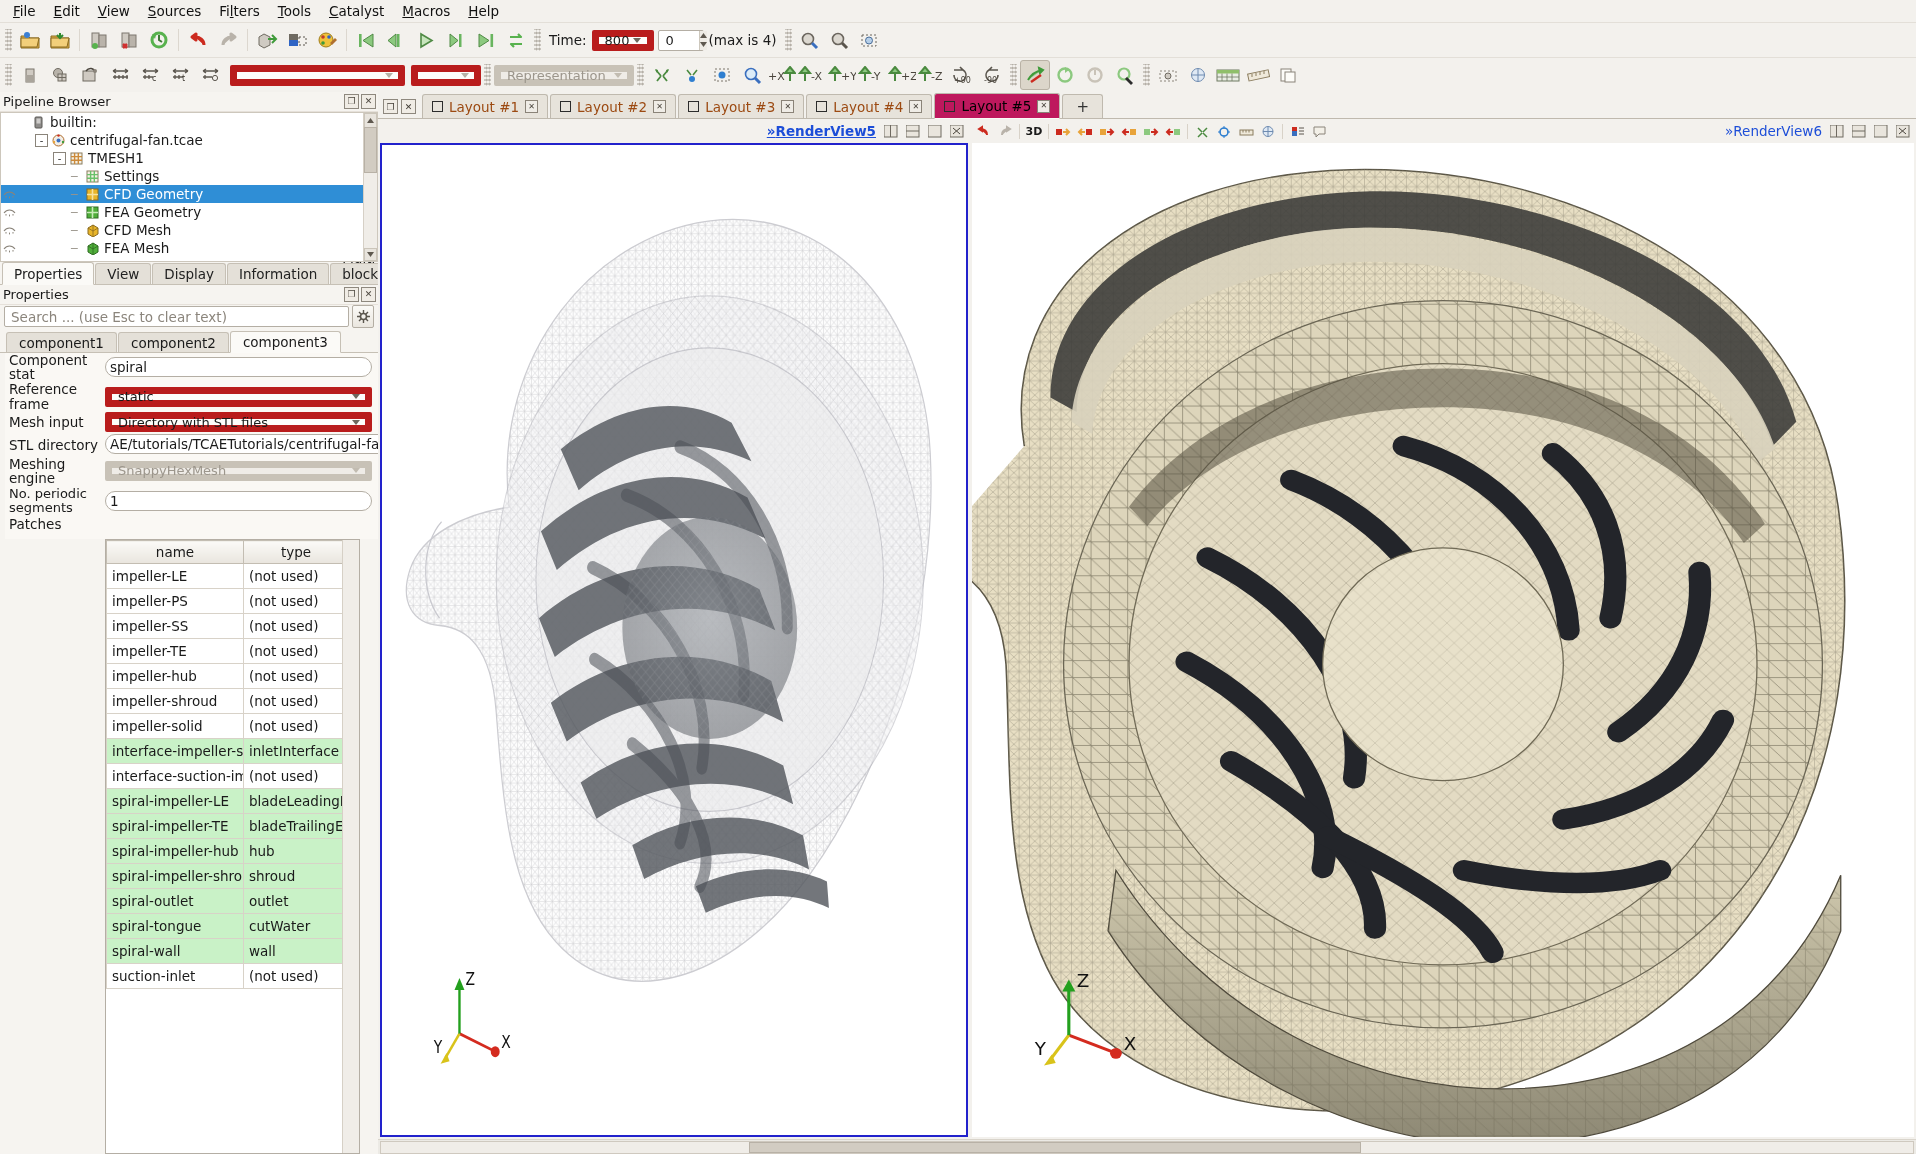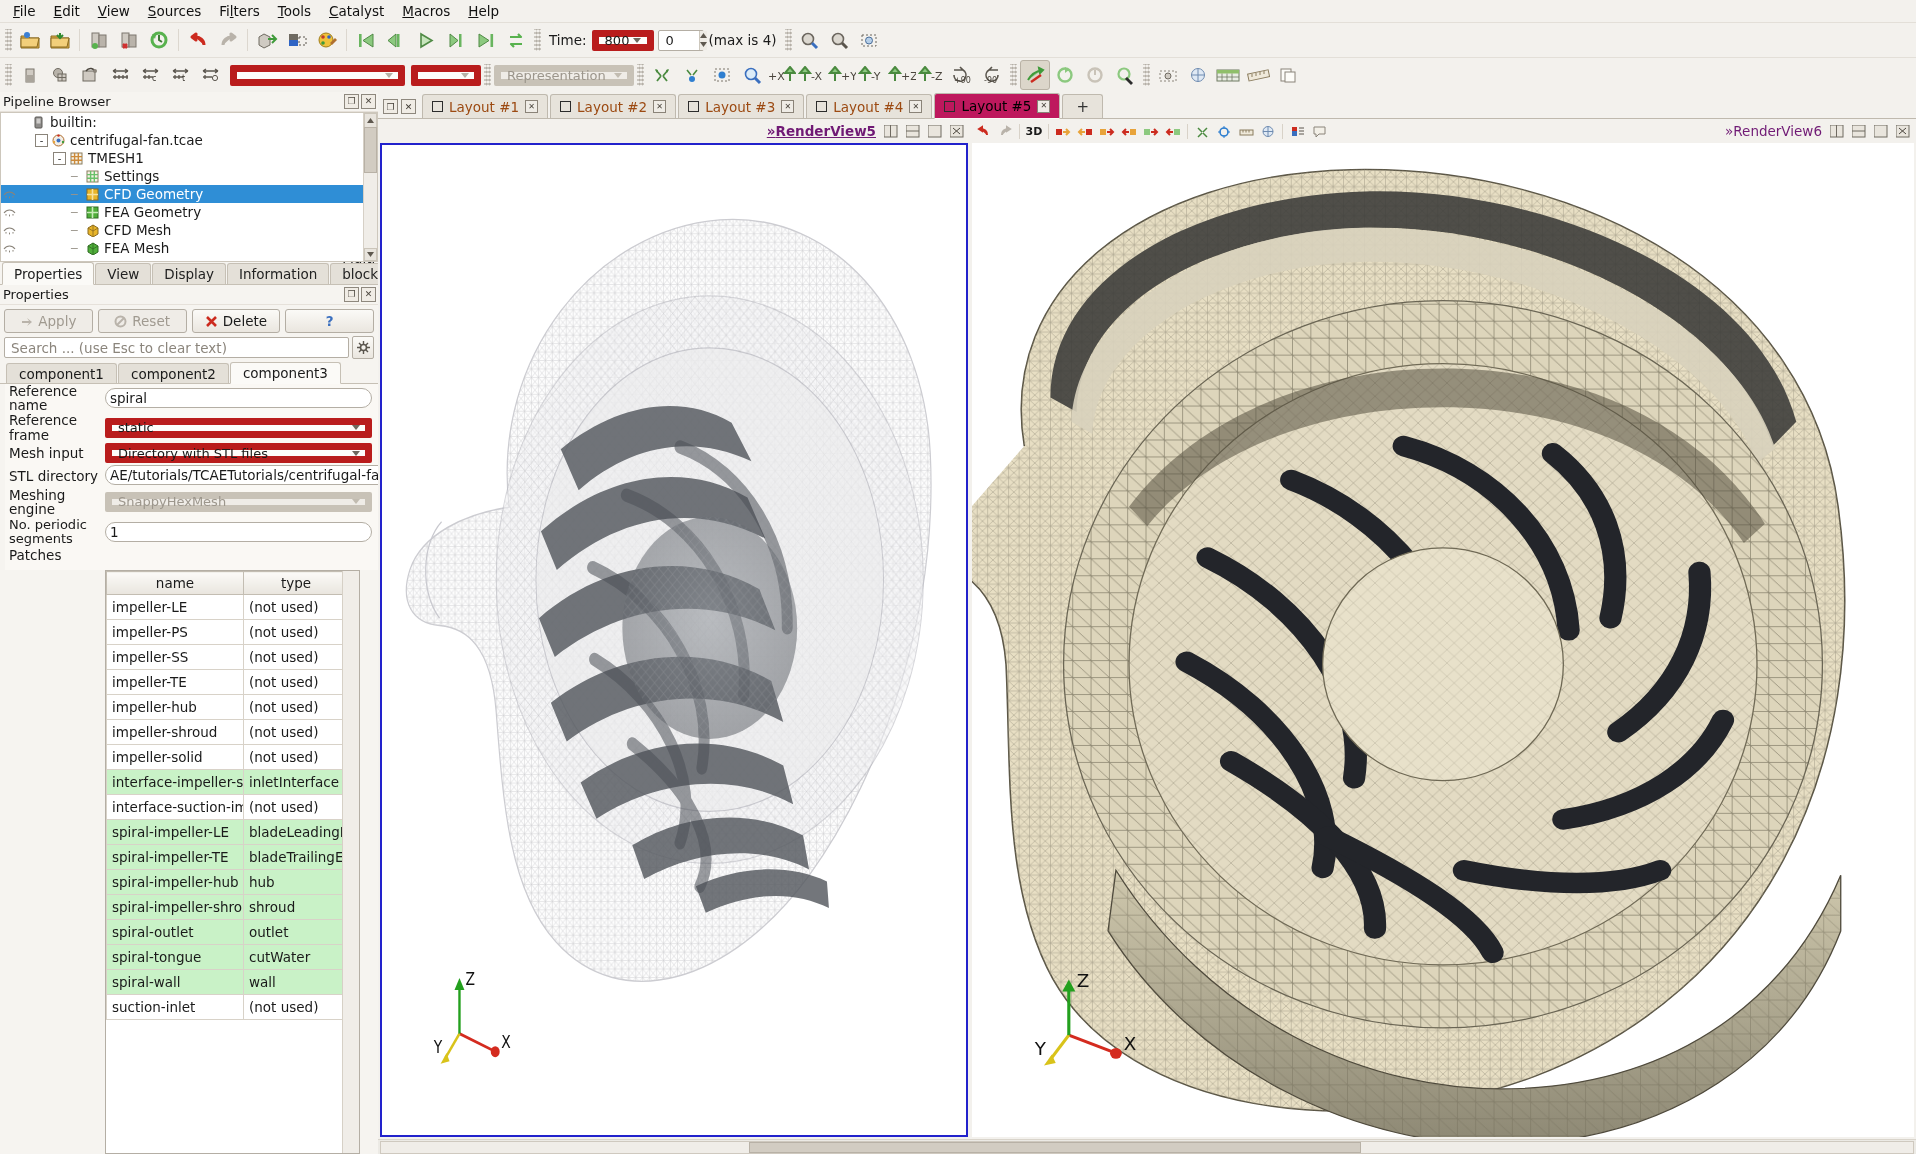--- a/index.html
+++ b/index.html
@@ -118,21 +118,21 @@
   .ltab .sq{width:9px;height:9px;border:1.6px solid #2c2c2c;}
   .ltab .x{width:11px;height:11px;border:1px solid #8a8378;display:flex;align-items:center;justify-content:center;font-size:8px;line-height:1;color:#4b463e;background:#efece6;}
   .plus-tab{height:23px;display:flex;align-items:center;padding:0 13px;font-size:15px;border:1px solid #bfb9ae;border-bottom:none;
             background:#e7e3db;border-radius:3px 3px 0 0;color:#333;}
 
   
   .views{flex:1;display:flex;min-height:0;background:#f3f1ed;}
   .viewcol{flex:1;display:flex;flex-direction:column;min-width:0;}
   .viewcol.left{flex:0 0 592px;}
   .vtoolbar{height:24px;display:flex;align-items:center;background:#f3f1ed;padding:0 2px;gap:0;overflow:hidden;}
-  .vtitle{font-size:13.5px;font-weight:bold;color:#701a75;text-decoration:underline;margin-left:auto;padding:0 4px;white-space:nowrap;}
+  .vtitle{font-size:13.5px;font-weight:bold;color:#1d4ed8;text-decoration:underline;margin-left:auto;padding:0 4px;white-space:nowrap;}
   .vtitle.plain{font-weight:normal;text-decoration:none;}
   .vbtn{width:20px;height:20px;display:flex;align-items:center;justify-content:center;border:1px solid transparent;border-radius:2px;flex:0 0 auto;}
   .vsep{width:1px;height:15px;background:#d8d2c8;margin:0 3px;flex:0 0 auto;}
   .canvaswrap{flex:1;min-height:0;position:relative;margin:0 2px 2px 2px;}
   .canvaswrap.active{border:2px solid #2222cc;}
   .canvaswrap.inactive{border:0;}
   .canvas{width:100%;height:100%;display:block;background:#ffffff;}
 
   .bottomstrip{height:14px;background:#eceae5;border-top:1px solid #d9d4cb;display:flex;align-items:center;}
   .hsb{height:11px;background:#f0ede8;border:1px solid #cfc9bf;flex:1;margin:0 2px;position:relative;}
@@ -664,44 +664,20 @@
         </div>
 
       <div class="docktitle">
         <div class="t">Properties</div>
         <div class="dockbtn">❐</div>
         <div class="dockbtn">✕</div>
       </div>
 
       <div class="props">
 
-        <div class="btnrow">
-          <div class="pbtn dis">
-            <svg width="13" height="13">
-                <path d="M2 6h7l-2-3 5 4-5 4 2-3H2z" fill="#b9b3aa"></path>
-              </svg>
-            <span>Apply</span>
-          </div>
-          <div class="pbtn dis">
-            <svg width="13" height="13">
-                <circle cx="6.5" cy="6.5" r="5" fill="none" stroke="#b9b3aa" stroke-width="2"></circle>
-                <path d="M3 10L10 3" stroke="#b9b3aa" stroke-width="2"></path>
-              </svg>
-            <span>Reset</span>
-          </div>
-          <div class="pbtn">
-            <svg width="13" height="13">
-                <path d="M2 2l9 9M11 2l-9 9" stroke="#cc2b1f" stroke-width="2.6"></path>
-              </svg>
-            <span>Delete</span>
-          </div>
-          <div class="pbtn">
-            <span style="color:#3a6fbf;font-weight:bold;">?</span>
-          </div>
-        </div>
 
         <div class="searchrow">
           <div class="searchbox">
             <span>Search ... (use Esc to clear text)</span>
           </div>
           <div class="gearbtn">
             <svg width="13" height="13">
                 <circle cx="6.5" cy="6.5" r="3" fill="none" stroke="#5a554d" stroke-width="1.6"></circle>
                 <path d="M6.5 0v3M6.5 10v3M0 6.5h3M10 6.5h3M2 2l2 2M9 9l2 2M11 2L9 4M4 9l-2 2" stroke="#5a554d" stroke-width="1.4"></path>
               </svg>
@@ -709,21 +685,21 @@
         </div>
 
         <div class="ctabs" id="ctabs">
             <div class="ctab">component1</div>
             <div class="ctab">component2</div>
             <div class="ctab active">component3</div>
           </div>
 
         <div class="form">
           <div class="frow">
-            <div class="flabel">Reference name</div>
+            <div class="flabel">Component stat</div>
             <div class="fctl">
                 <div class="ftext">spiral</div>
               </div>
           </div>
           <div class="frow">
             <div class="flabel">Reference frame</div>
             <div class="fctl">
               <div class="combo" style="height:20px">
                 <div class="txt">static</div>
                 <div class="arrow">

